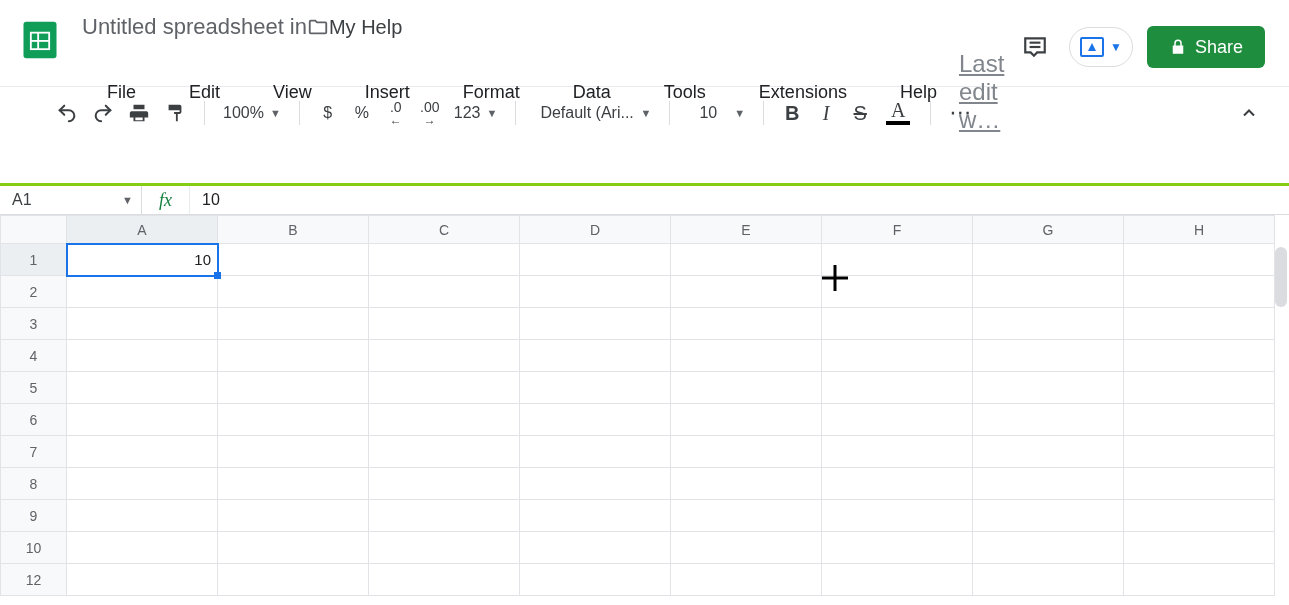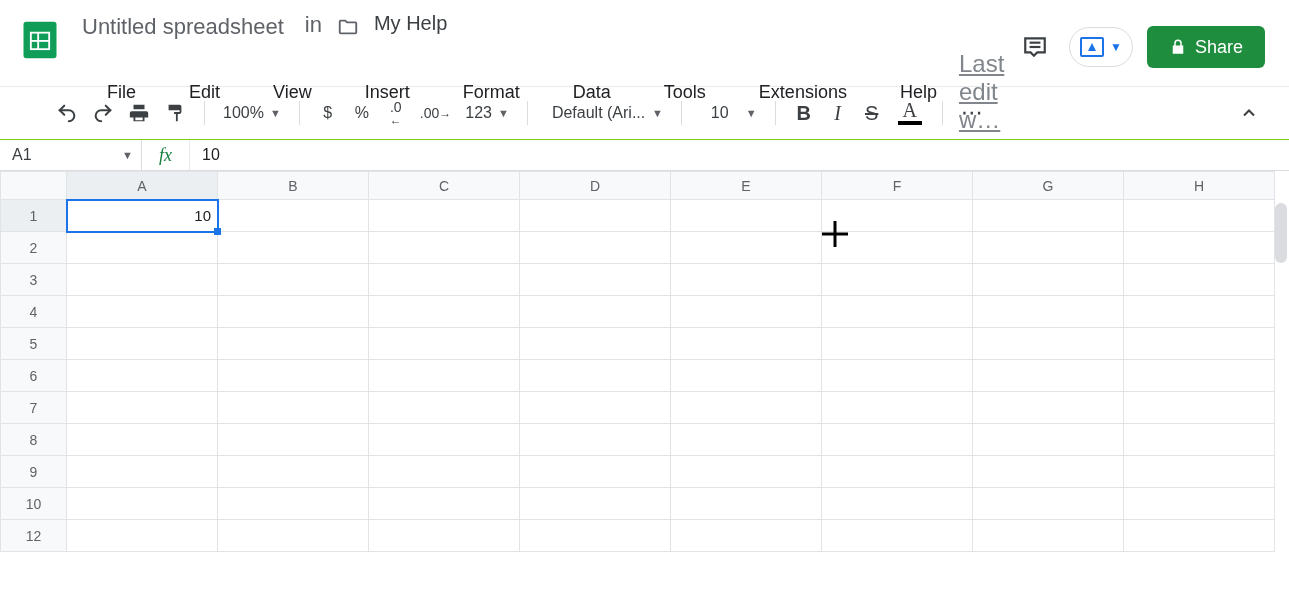--- a/index.html
+++ b/index.html
@@ -4,21 +4,21 @@
 <style>
   * { box-sizing: border-box; }
   html, body { margin:0; padding:0; font-family: Arial, "Helvetica Neue", sans-serif; color:#202124; background:#fff; width:1289px; }
   body { font-size:14px; }
 
   
   .header { display:flex; align-items:flex-start; padding:8px 16px 0 16px; height:86px; }
   .logo { width:48px; height:64px; display:flex; align-items:center; justify-content:center; margin-right:12px; flex-shrink:0; }
   .logo svg { width:44px; height:44px; }
   .title-block { flex:1 1 auto; padding-top:4px; }
-  .title-row { display:flex; gap:15px; font-size:22px; color:#5f6368; }
+  .title-row { display:flex; align-items:center; gap:0; font-size:22px; color:#5f6368; }
   .doc-title { color:#5f6368; font-size:22px; padding:2px 6px; }
   .in-word { font-size:22px; color:#5f6368; }
   .folder-icon { color:#5f6368; display:flex; align-items:center;}
   .drive-name { font-size:20px; color:#3c4043; }
   .menu-row { display:flex; align-items:center; gap:22px; margin-top:8px; font-size:18px; color:#202124;}
   .menu-item { cursor:pointer;margin-left:31px; }
   .last-edit { color:#80868b; text-decoration:underline; cursor:pointer; font-size:24px;}
   .header-actions { display:flex; align-items:center; gap:14px; padding-top:18px; padding-right:8px;}
   .hdr-icon-btn { width:40px; height:40px; border-radius:50%; display:flex; align-items:center; justify-content:center; cursor:pointer; color:#3c4043;}
   .present-btn { height:40px; padding:0 10px; border:1px solid #dadce0; border-radius:24px; background:#fff; display:flex; align-items:center; gap:6px; color:#1a73e8; cursor:pointer;}
@@ -35,21 +35,21 @@
   .tsep { width:1px; height:24px; background:#dadce0; margin:0 10px;}
   .tcaret { color:#5f6368; font-size:11px; margin-left:6px;}
   .font-box { font-size:16px; color:#3c4043; width:100px; white-space:nowrap; overflow:hidden; text-overflow:ellipsis; text-align:left; padding-left:6px;}
   .size-box { font-size:16px; color:#3c4043; width:40px; text-align:center;}
   .text-color { position:relative; width:28px; display:flex; flex-direction:column; align-items:center;}
   .text-color .A { font-family:Georgia, serif; font-size:20px; line-height:18px;}
   .text-color .bar { width:24px; height:4px; background:#000; margin-top:2px;}
   .tool-right { margin-left:auto; }
 
   
-  .fx-row { display:flex; align-items:flex-start; height:32px; border-top:1px solid #84cc16; border-bottom:1px solid #dadce0; }
+  .fx-row { display:flex; align-items:flex-start; height:32px; border-top:3px solid #84cc16; border-bottom:1px solid #dadce0;margin-top:44px; }
   .name-box { width:142px; height:100%; display:flex; align-items:center; padding-left:12px; font-size:16px; color:#3c4043; border-right:1px solid #dadce0; position:relative;}
   .name-caret { position:absolute; right:8px; color:#5f6368; font-size:11px;}
   .fx-symbol { width:48px; text-align:center; font-style:italic; font-family:Georgia, serif; color:#15803d; font-size:18px; border-right:1px solid #e8eaed; height:100%; display:flex; align-items:center; justify-content:center;}
   .fx-input { flex:1; height:100%; border:none; outline:none; font-size:16px; padding-left:12px; color:#202124; font-family:inherit;}
 
   
   .grid-wrap { position:relative; overflow:hidden; }
   table.grid { border-collapse:collapse; table-layout:fixed; width:1272px; }
   table.grid th, table.grid td { border:1px solid #e1e3e6; }
   table.grid th { background:#f8f9fa; font-weight:400; color:#5f6368; font-size:14px; height:28px; text-align:center; }
@@ -156,21 +156,21 @@
       <span>100%</span>
       <span class="tcaret">▼</span>
     </div>
   <div class="tsep"></div>
   <div class="tbtn txt">$</div>
   <div class="tbtn txt">%</div>
   <div class="tbtn" style="flex-direction:column;line-height:1;">
       <span style="font-size:14px;">.0</span>
       <span style="font-size:12px;">←</span>
     </div>
-  <div class="tbtn" style="flex-direction:row;line-height:1;text-align:center;">
+  <div class="tbtn" style="flex-direction:column;line-height:1;text-align:center;">
       <span style="font-size:14px;">.00</span>
       <span style="font-size:12px;">→</span>
     </div>
   <div class="tbtn txt">
       <span>123</span>
       <span class="tcaret">▼</span>
     </div>
   <div class="tsep"></div>
   <div class="tbtn">
       <span class="font-box">Default (Ari...</span>

